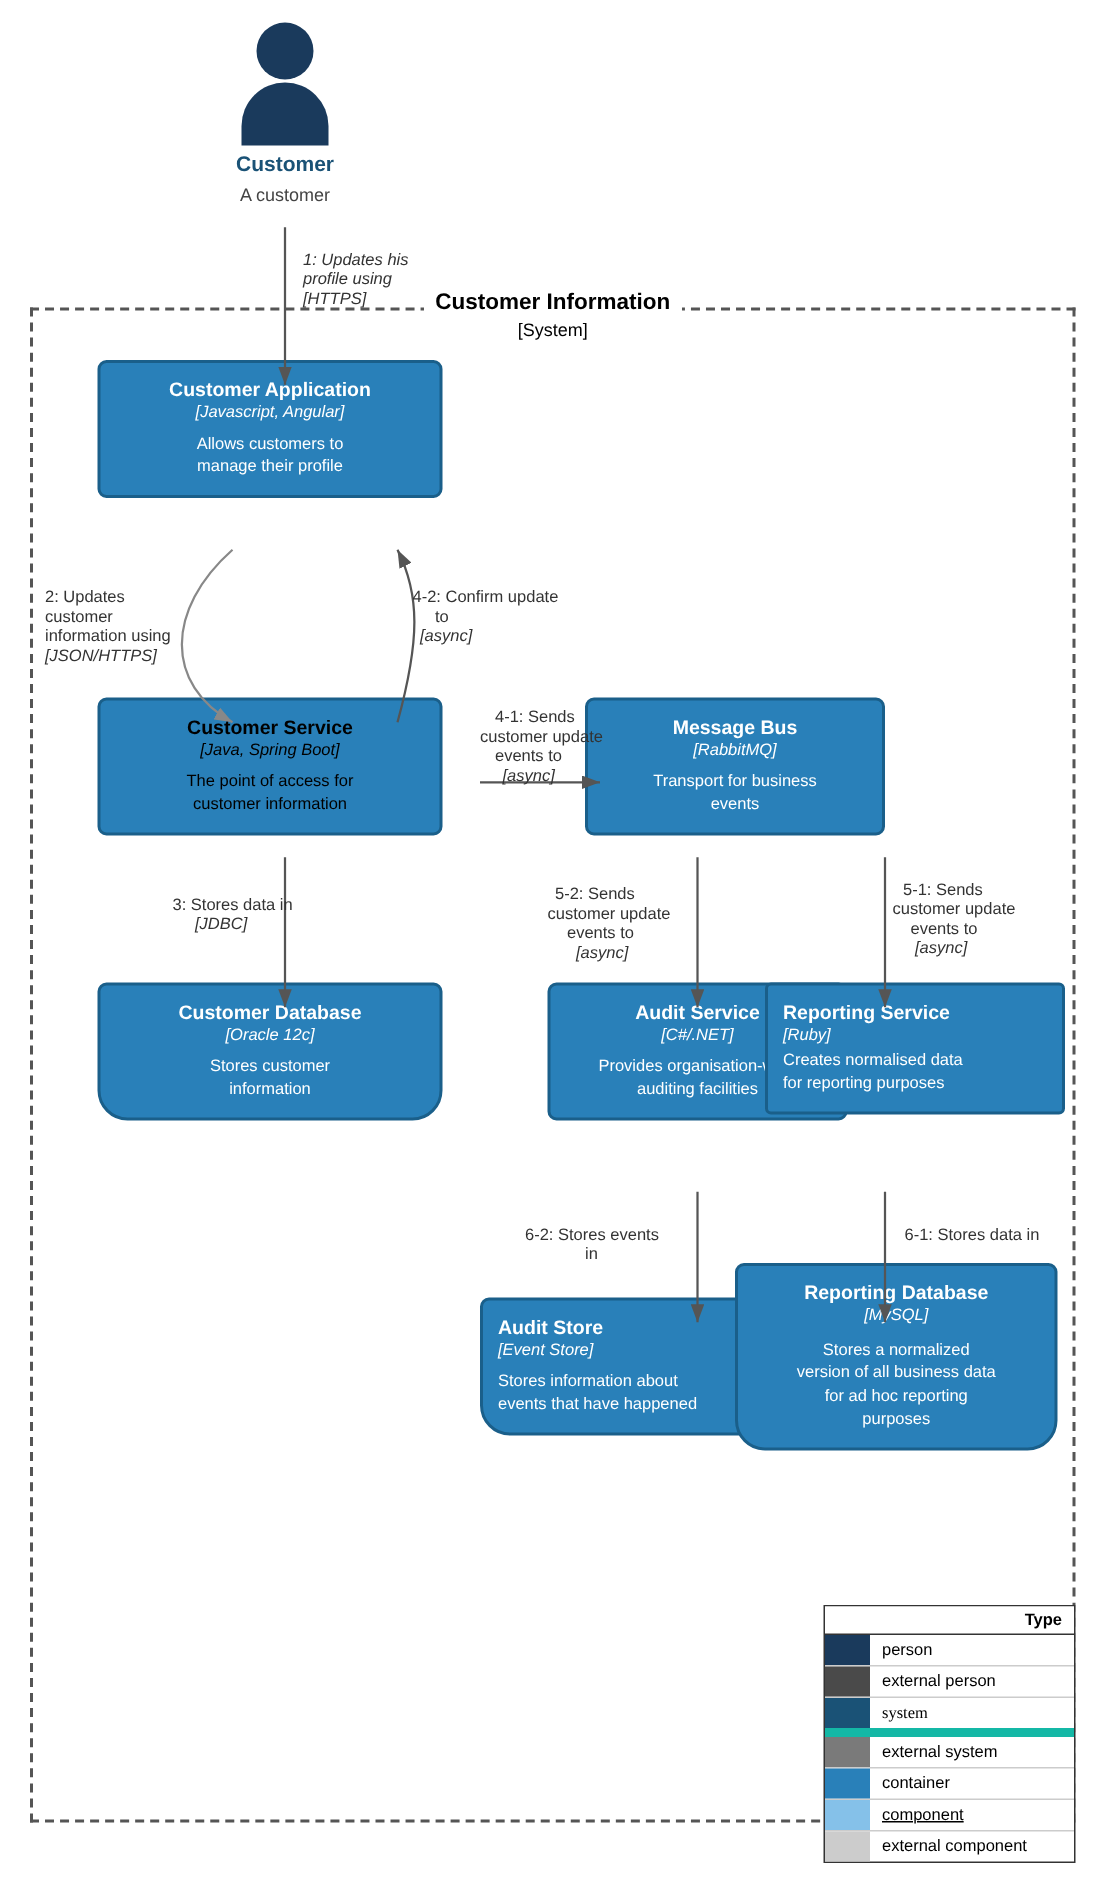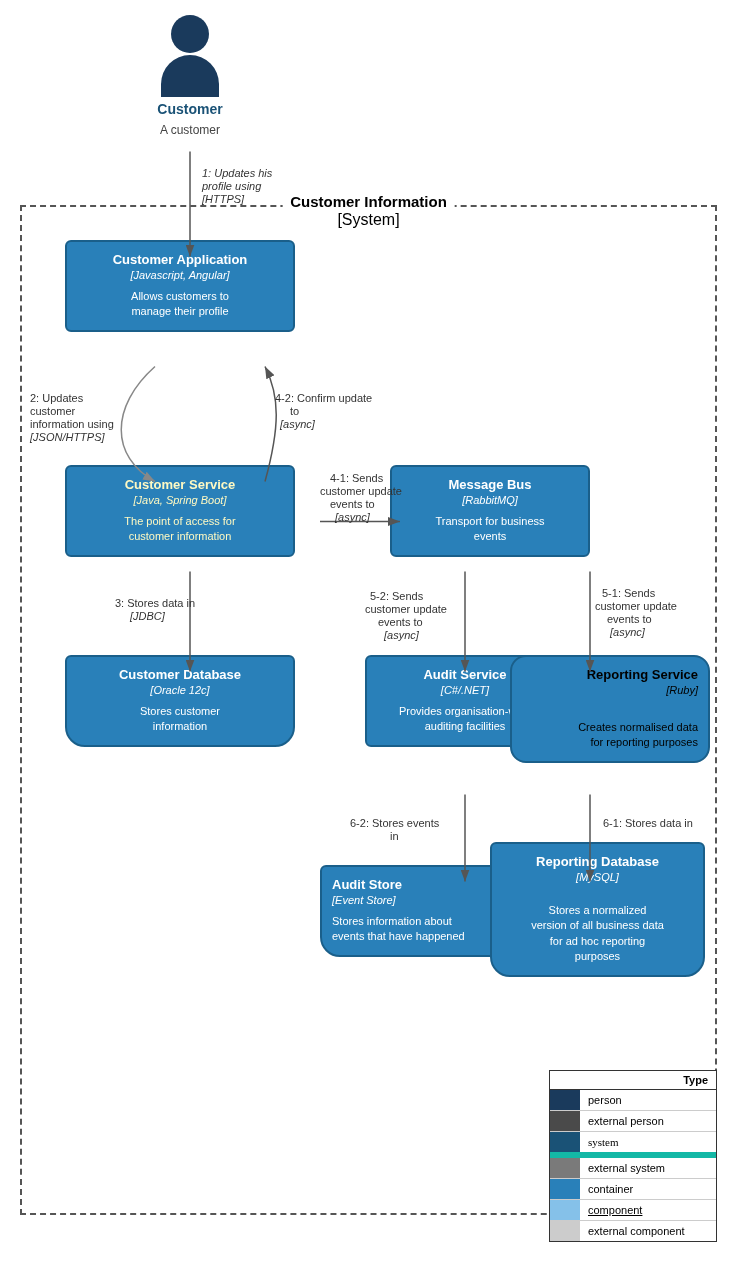--- a/index.html
+++ b/index.html
@@ -112,32 +112,32 @@
         <div style="width:58px; height:42px; background:#1a3a5c; border-radius:29px 29px 0 0; margin-top:2px;"></div>
       </div>
       <div style="font-weight:bold; font-size:14px; color:#1a5276; text-align:center; margin-top:4px;">Customer</div>
       <div style="font-size:12px; color:#444; margin-top:6px; text-align:center;">A customer</div>
     </div>
 
     <div style="position:absolute; top:195px; left:10px; right:10px; height:1010px; border:2px dashed #555;">
       <div style="position:absolute; top:-14px; left:50%; transform:translateX(-50%); background:#fff; padding:0 8px; text-align:center;">
         <span style="font-weight:bold; font-size:15px;">Customer Information</span>
         <br>
-        <span style="font-size:16px;">[System]</span>
+        <span style="font-size:12px;">[System]</span>
       </div>
     </div>
 
     <div style="position:absolute; top:230px; left:55px; width:230px; background:#2980b9; border:2px solid #1a5f8a; border-radius:6px; padding:10px; color:#fff; text-align:center;">
       <div style="font-weight:bold; font-size:13px;">Customer Application</div>
       <div style="font-style:italic; font-size:11px; margin-top:2px;">[Javascript, Angular]</div>
       <div style="font-size:11px; margin-top:8px; line-height:1.4; white-space:pre-line;">Allows customers to
 manage their profile</div>
     </div>
 
-    <div style="position:absolute; top:455px; left:55px; width:230px; background:#2980b9; border:2px solid #1a5f8a; border-radius:6px; padding:10px; color:#fef9c3; text-align:center;">
+    <div style="position:absolute; top:455px; left:55px; width:230px; background:#2980b9; border:2px solid #1a5f8a; border-radius:6px; padding:10px; color:#000000; text-align:center;">
       <div style="font-weight:bold; font-size:13px;">Customer Service</div>
       <div style="font-style:italic; font-size:11px; margin-top:2px;">[Java, Spring Boot]</div>
       <div style="font-size:11px; margin-top:8px; line-height:1.4; white-space:pre-line;">The point of access for
 customer information</div>
     </div>
 
     <div style="position:absolute; top:455px; left:380px; width:200px; background:#2980b9; border:2px solid #1a5f8a; border-radius:6px; padding:10px; color:#fff; text-align:center;">
       <div style="font-weight:bold; font-size:13px;">Message Bus</div>
       <div style="font-style:italic; font-size:11px; margin-top:2px;">[RabbitMQ]</div>
       <div style="font-size:11px; margin-top:8px; line-height:1.4; white-space:pre-line;">Transport for business
@@ -151,38 +151,38 @@
 information</div>
     </div>
 
     <div style="position:absolute; top:645px; left:355px; width:200px; background:#2980b9; border:2px solid #1a5f8a; border-radius:6px; padding:10px; color:#fff; text-align:center;">
       <div style="font-weight:bold; font-size:13px;">Audit Service</div>
       <div style="font-style:italic; font-size:11px; margin-top:2px;">[C#/.NET]</div>
       <div style="font-size:11px; margin-top:8px; line-height:1.4; white-space:pre-line;">Provides organisation-wide
 auditing facilities</div>
     </div>
 
-    <div style="position:absolute; top:645px; left:500px; width:200px; background:#2980b9; border:2px solid #1a5f8a; border-radius:16px; padding:10px; color:#000000; text-align:right;">
+    <div style="position:absolute; top:645px; left:500px; width:200px; background:#2980b9; border:2px solid #1a5f8a; border-radius:4px; padding:10px; color:#ffffff; text-align:left;">
       <div style="font-weight:bold; font-size:13px;">Reporting Service</div>
       <div style="font-style:italic; font-size:11px; margin-top:2px;">[Ruby]</div>
-      <div style="font-size:11px; margin-top:24px; line-height:1.4; white-space:pre-line;">Creates normalised data
+      <div style="font-size:11px; margin-top:4px; line-height:1.4; white-space:pre-line;">Creates normalised data
 for reporting purposes</div>
     </div>
 
     <div style="position:absolute; top:855px; left:310px; width:220px; background:#2980b9; border:2px solid #1a5f8a; border-radius:6px 6px 20px 20px; padding:10px; color:#fff; text-align:left;">
       <div style="font-weight:bold; font-size:13px;">Audit Store</div>
       <div style="font-style:italic; font-size:11px; margin-top:2px;">[Event Store]</div>
       <div style="font-size:11px; margin-top:8px; line-height:1.4; white-space:pre-line;">Stores information about
 events that have happened</div>
     </div>
 
     <div style="position:absolute; top:832px; left:480px; width:215px; background:#2980b9; border:2px solid #1a5f8a; border-radius:6px 6px 20px 20px; padding:10px; color:#fff; text-align:center;">
       <div style="font-weight:bold; font-size:13px;">Reporting Database</div>
       <div style="font-style:italic; font-size:11px; margin-top:2px;">[MySQL]</div>
-      <div style="font-size:11px; margin-top:20px; line-height:1.4; white-space:pre-line;">Stores a normalized
+      <div style="font-size:11px; margin-top:10px; line-height:1.4; white-space:pre-line;">Stores a normalized
 version of all business data
 for ad hoc reporting
 purposes</div>
     </div>
 
     <div style="position:absolute; top:1060px; right:10px; border:1px solid #333; background:#fff; font-size:11px; width:168px;">
       <div style="background:#fff; font-weight:bold; text-align:right; padding:3px 8px; border-bottom:1px solid #333;">
         <span>Type</span>
       </div>
       <div style="display:flex; align-items:center; border-bottom:1px solid #ccc;">

